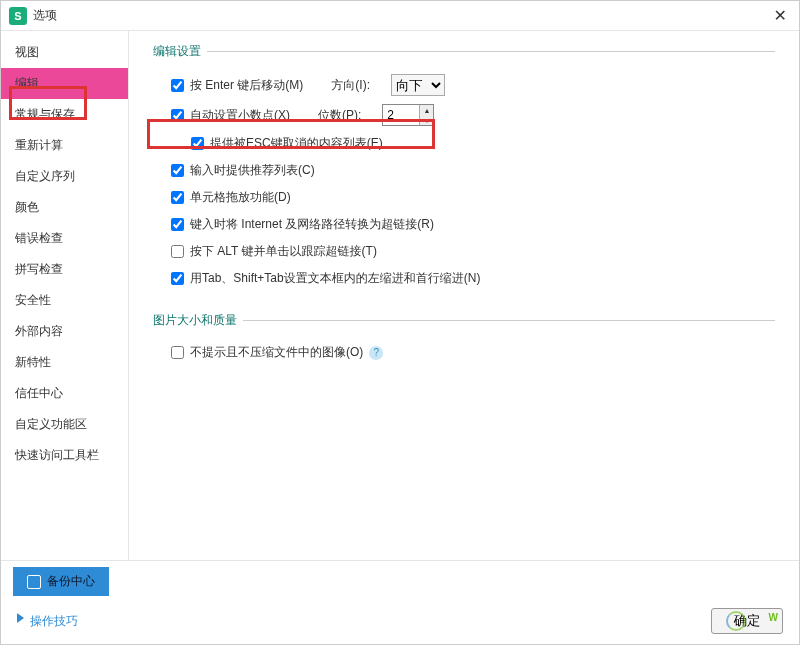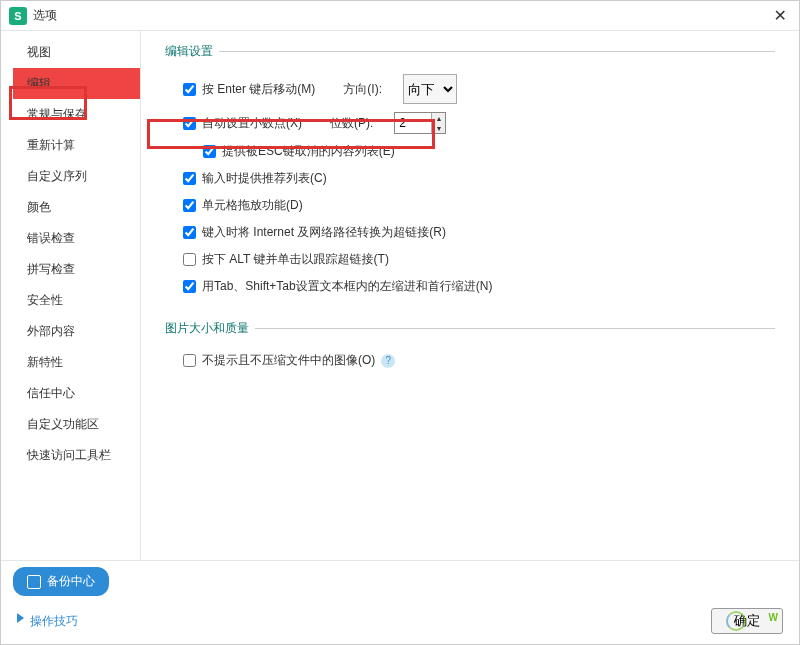--- a/index.html
+++ b/index.html
@@ -7,54 +7,54 @@
   .window { width: 800px; height: 645px; border: 1px solid #ccc; display: flex; flex-direction: column; }
 
   
   .titlebar { height: 30px; display: flex; align-items: center; padding: 0 8px; border-bottom: 1px solid #e5e5e5; }
   .titlebar .app-icon { width: 18px; height: 18px; background: #1aad7a; color: #fff; font-weight: bold; border-radius: 3px; display: flex; align-items: center; justify-content: center; font-size: 11px; margin-right: 6px; }
   .titlebar .title { flex: 1; }
   .titlebar .close { font-size: 16px; cursor: pointer; padding: 0 4px; }
 
   
   .body { flex: 1; display: flex; overflow: hidden; }
-  .sidebar { width: 128px; border-right: 1px solid #e5e5e5; padding-top: 6px; margin-left: 12px; }
+  .sidebar { width: 128px; border-right: 1px solid #e5e5e5; padding-top: 6px; }
   .sidebar-item { padding: 7px 14px; cursor: pointer; color: #333; }
-  .sidebar-item.active { background: #ef4444; }
+  .sidebar-item.active { background: #ec4899; }
 
   .content { flex: 1; padding: 12px 24px; overflow: auto; }
   fieldset { border: none; border-top: 1px solid #ccc; padding: 10px 0 6px 0; margin: 0 0 14px 0; }
   legend { padding: 0 6px 0 0; color: #0f766e; }
 
   .row { display: flex; align-items: center; padding: 4px 0; }
   .checkrow { padding-left: 14px; }
   .checkrow.sub { padding-left: 34px; }
   .checkrow input[type="checkbox"] { margin-right: 6px; }
   .checkrow label { vertical-align: middle; }
 
   .inline-gap { margin-left: 28px; }
   .field-label { margin-right: 21px; }
-  select.dir { height: 30px; width: 54px; border: 1px solid #aaa; background: #f6f6f6; }
+  select.dir { height: 22px; width: 54px; border: 1px solid #aaa; background: #f6f6f6; }
   .spinner { display: inline-flex; align-items: stretch; border: 1px solid #888; height: 22px; }
   .spinner input { width: 36px; border: none; padding: 0 4px; font-size: 12px; }
   .spinner .spins { width: 14px; display: flex; flex-direction: column; border-left: 1px solid #aaa; }
   .spinner .spins div { flex: 1; font-size: 7px; display: flex; align-items: center; justify-content: center; background: #eee; cursor: pointer; }
 
   .help-icon { display: inline-block; width: 14px; height: 14px; border-radius: 50%; background: #c9e6f7; color: #3b8fbd; font-size: 10px; text-align: center; line-height: 14px; margin-left: 6px; }
 
   
   .hl { position: absolute; border: 3px solid #d33; pointer-events: none; }
   .hl.hl1 { left: 8px; top: 55px; width: 78px; height: 34px; }
   .hl.hl2 { left: 146px; top: 88px; width: 288px; height: 30px; }
   .rel-wrap { position: relative; flex: 1; display: flex; }
 
   
   .footer { border-top: 1px solid #e5e5e5; }
   .footer .backup-row { padding: 6px 12px; }
-  .backup-btn { display: inline-flex; align-items: center; background: #2e8bd6; color: #ffffff; padding: 6px 14px; border-radius: 12px; cursor: pointer; }
+  .backup-btn { display: inline-flex; align-items: center; background: #2e8bd6; color: #0f172a; padding: 6px 14px; border-radius: 0; cursor: pointer; }
   .backup-btn .bicon { width: 14px; height: 14px; border: 1.5px solid #fff; border-radius: 2px; margin-right: 6px; position: relative; }
   .footer .bottom-row { display: flex; align-items: center; padding: 6px 16px 10px 16px; }
   .tips { display: inline-flex; align-items: flex-start; color: #2e8bd6; cursor: pointer; }
   .tips .play { width: 0; height: 0; border-left: 7px solid #2e8bd6; border-top: 5px solid transparent; border-bottom: 5px solid transparent; margin-right: 6px; border-radius: 1px; }
   .ok-btn { margin-left: auto; width: 72px; height: 26px; border: 1px solid #999; background: #f4f4f4; border-radius: 3px; cursor: pointer; position: relative; }
   .wm { position: absolute; right: 4px; top: 3px; font-size: 10px; color: #6fbf1f; font-weight: bold; }
   .wm-circle { position: absolute; right: 36px; top: 2px; width: 20px; height: 20px; border: 2px solid #6fbf1f; border-left-color: #3a8fce; border-radius: 50%; opacity: 0.6; }
 </style>
 </head>
 <body>

